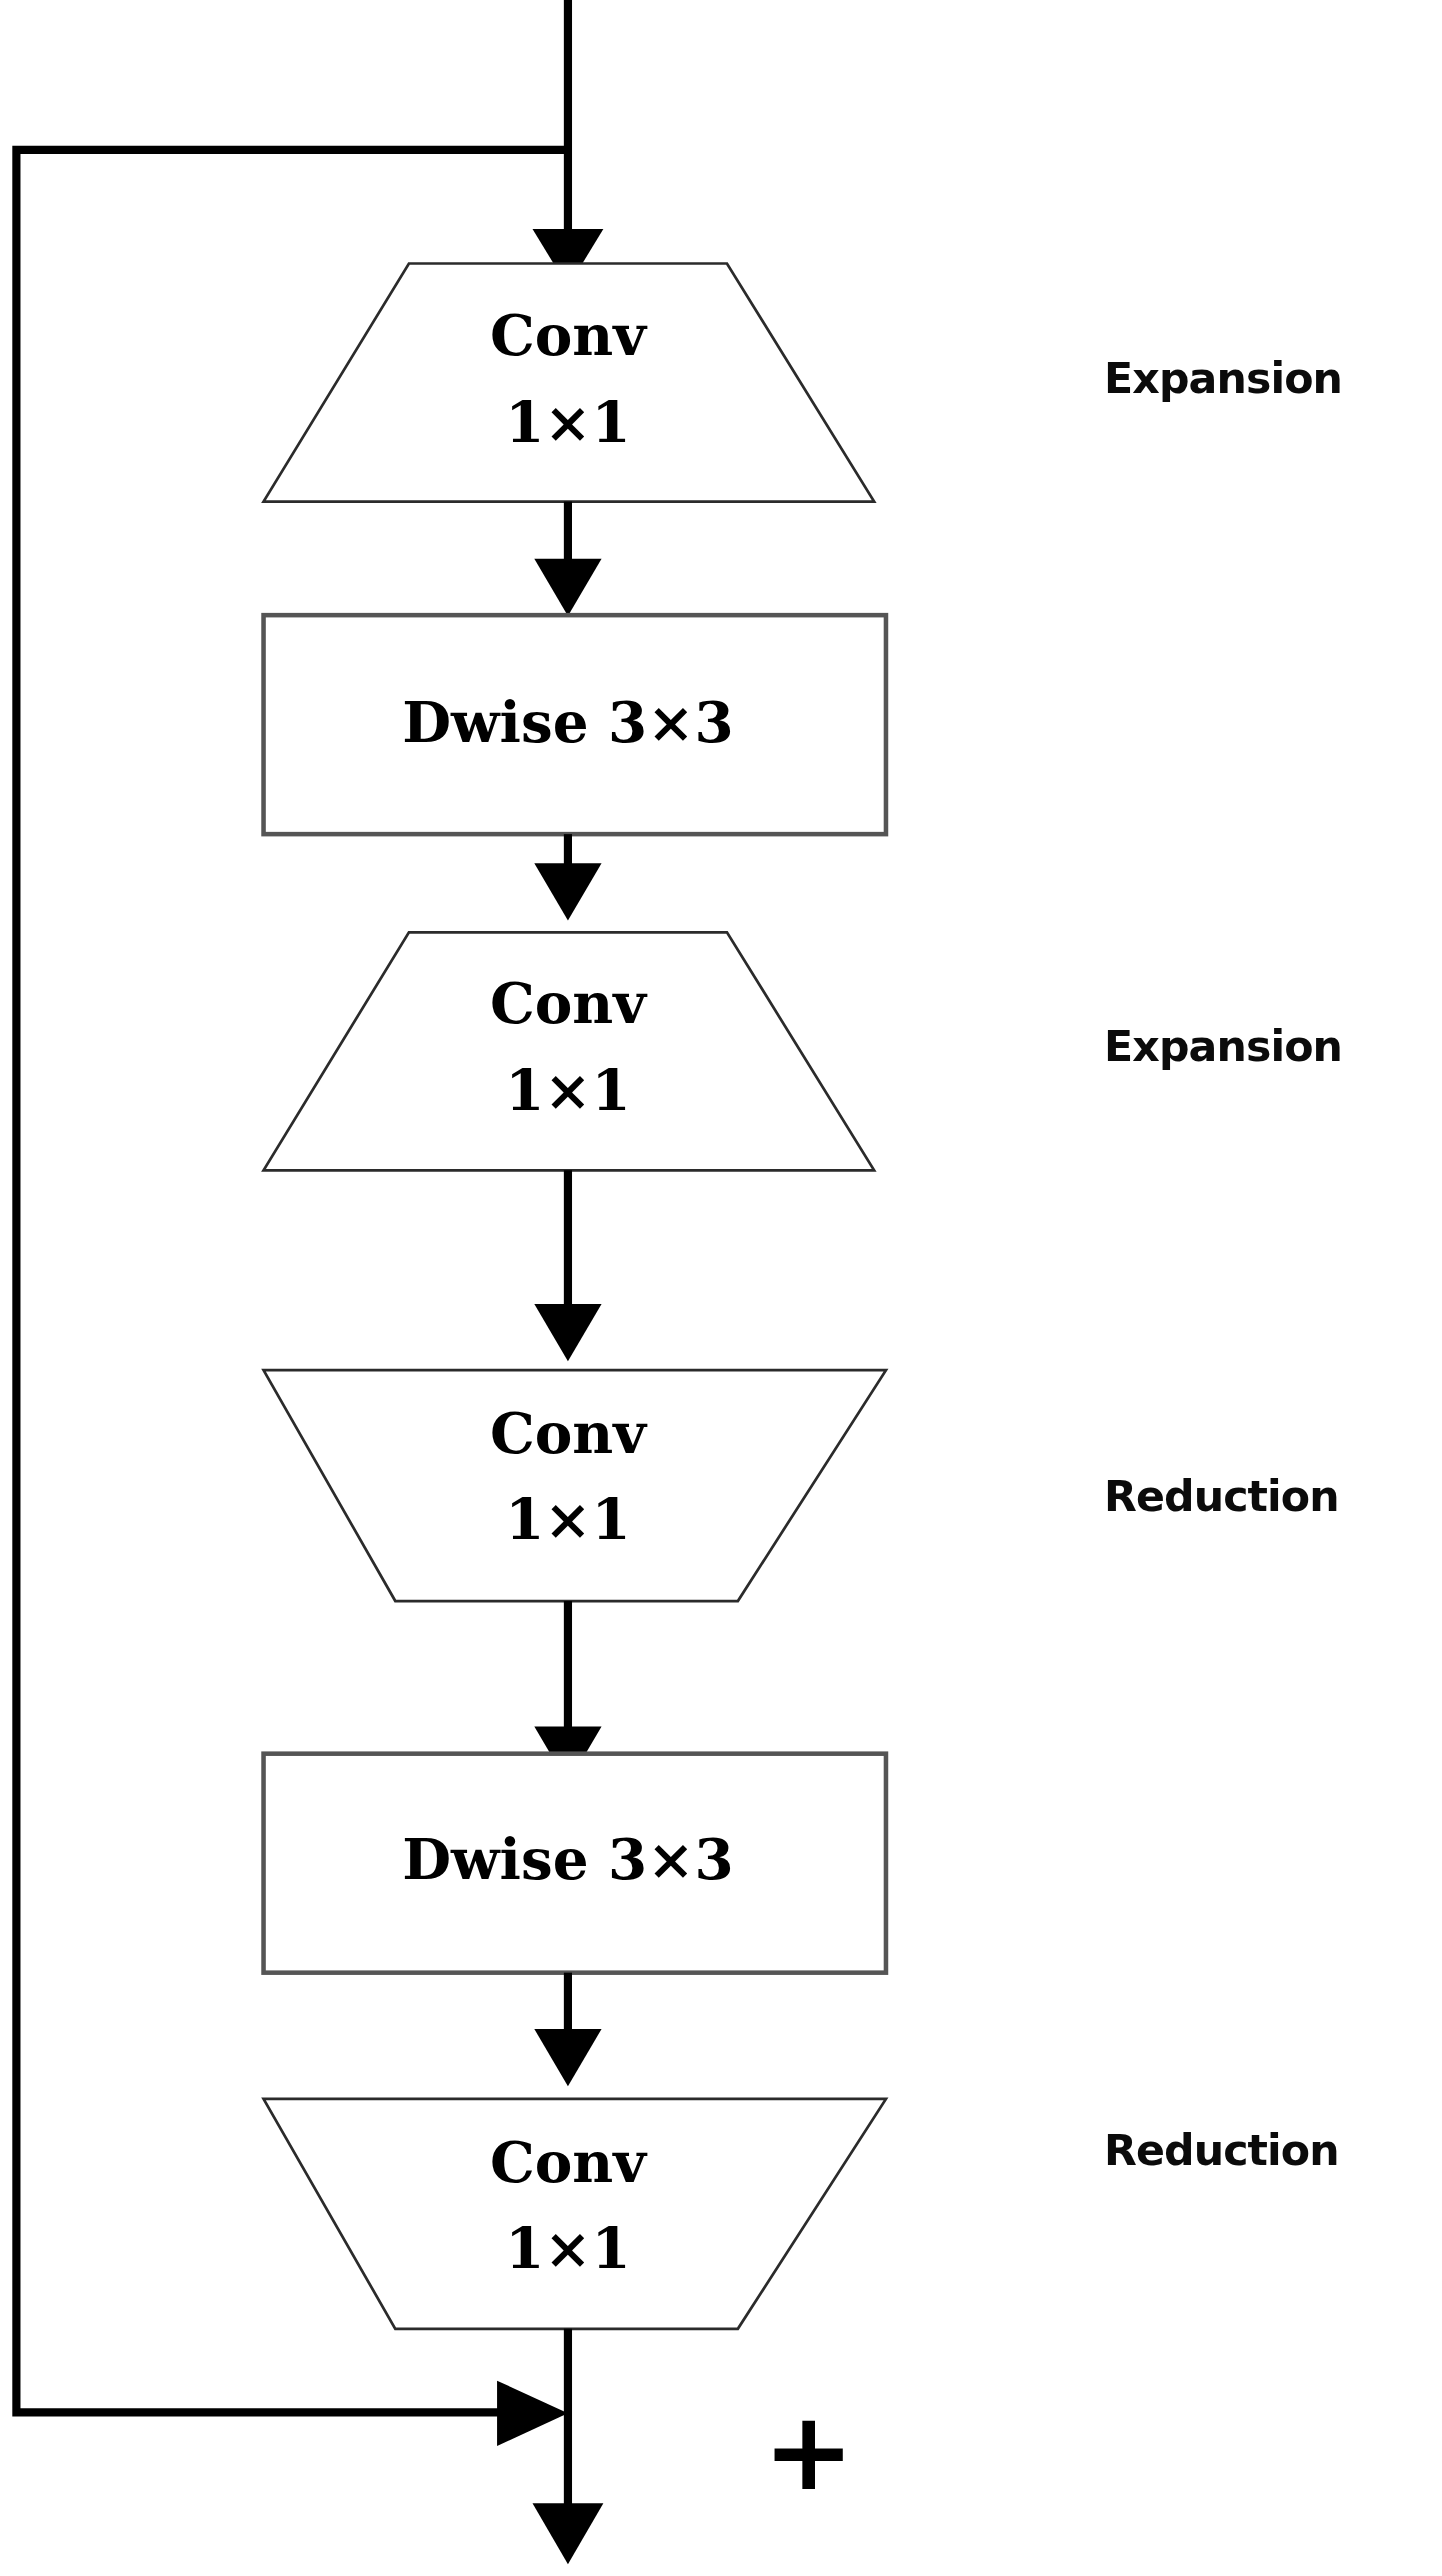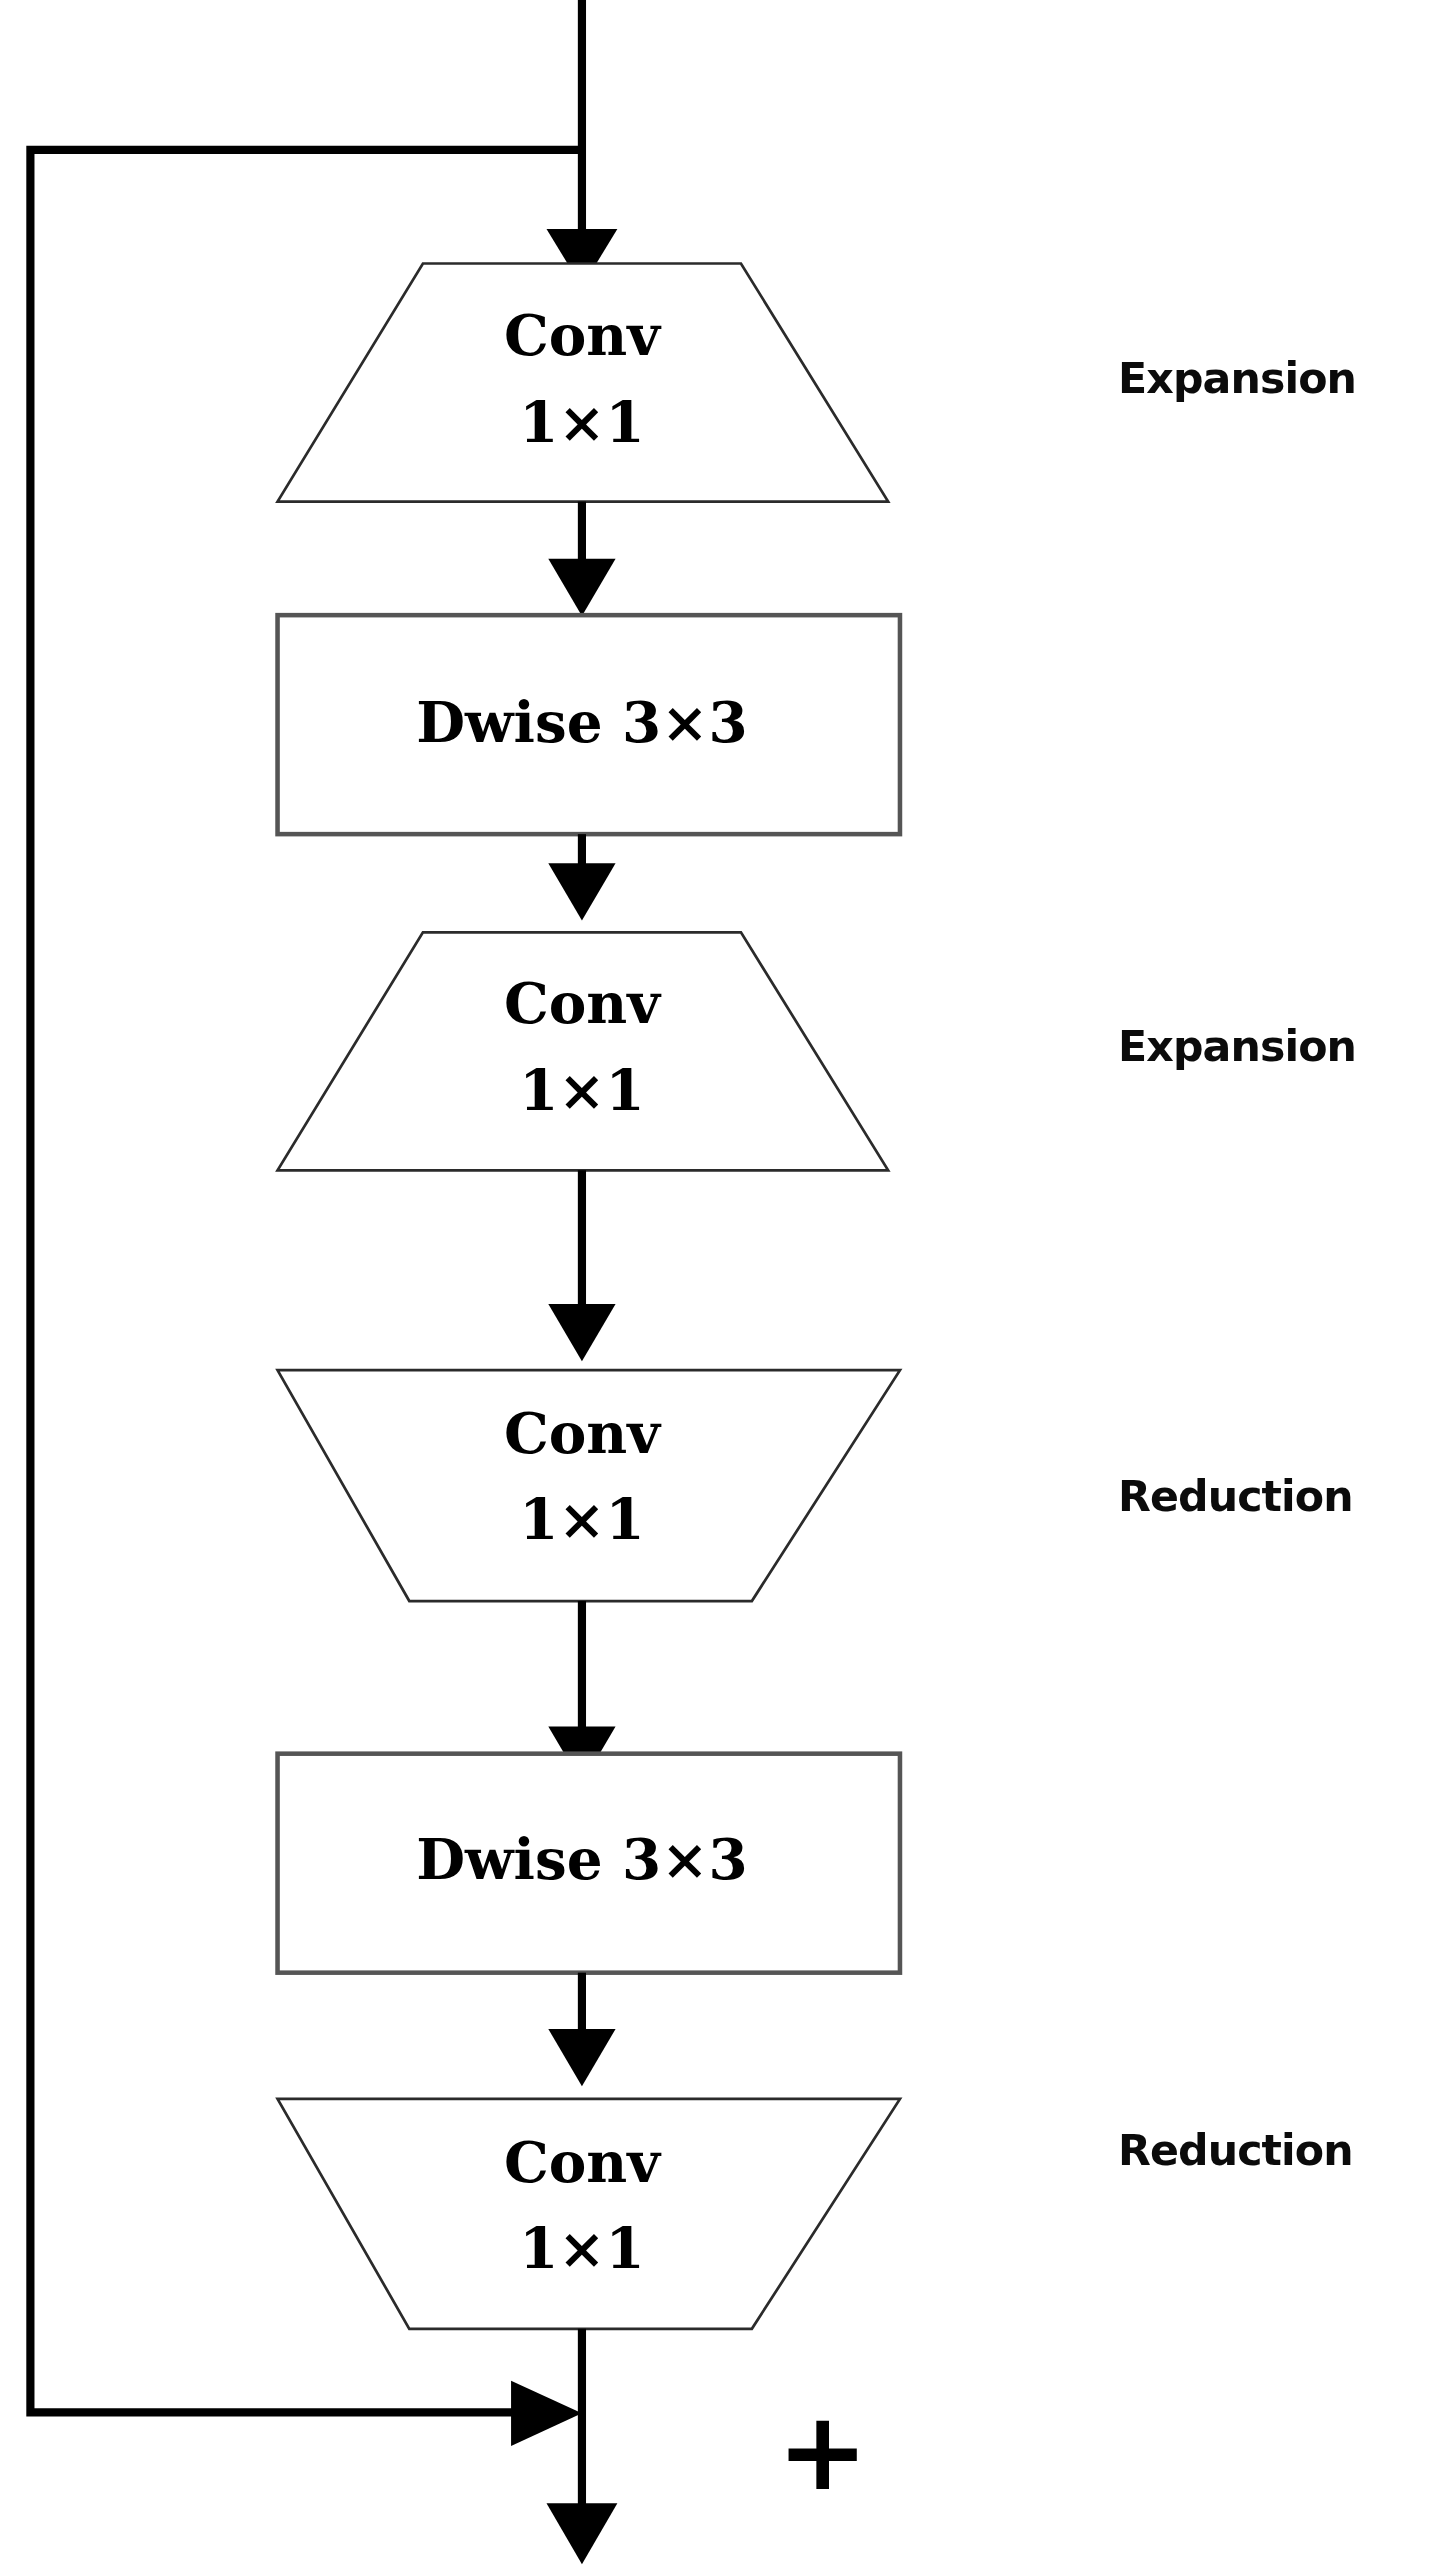--- a/index.html
+++ b/index.html
@@ -10,21 +10,21 @@
   }
   body {
     width: 1443px;
     height: 2576px;
     position: relative;
     font-family: "Liberation Sans", sans-serif;
     overflow: hidden;
   }
   #diagram-root {
     position: absolute;
-    left: 14px; top: 0;
+    left: 0; top: 0;
     width: 1141px;
     height: 2576px;
   }
   svg.flow {
     position: absolute;
     left: 0; top: 0;
     width: 1443px;
     height: 2576px;
     display: block;
   }

